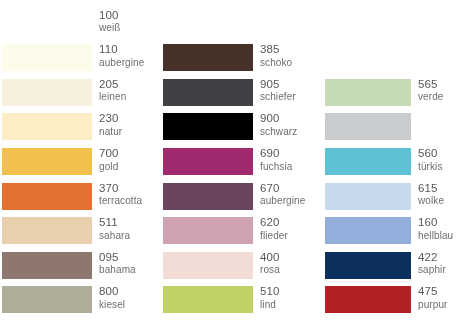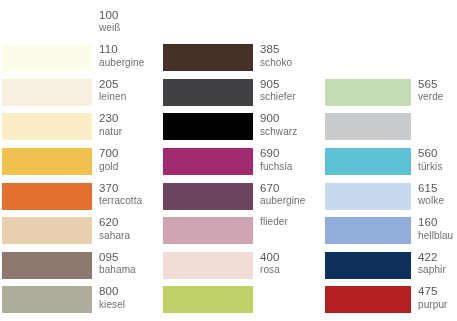--- a/index.html
+++ b/index.html
@@ -115,21 +115,21 @@
       <div class="swatch-row">
         <div class="swatch-chip" style="background: rgb(226, 112, 46);"></div>
         <div class="swatch-labels">
           <div class="swatch-code">370</div>
           <div class="swatch-name">terracotta</div>
         </div>
       </div>
       <div class="swatch-row">
         <div class="swatch-chip" style="background: rgb(232, 207, 174);"></div>
         <div class="swatch-labels">
-          <div class="swatch-code">620</div>
+          <div class="swatch-code">511</div>
           <div class="swatch-name">sahara</div>
         </div>
       </div>
       <div class="swatch-row">
         <div class="swatch-chip" style="background: rgb(141, 119, 110);"></div>
         <div class="swatch-labels">
           <div class="swatch-code">095</div>
           <div class="swatch-name">bahama</div>
         </div>
       </div>
@@ -173,32 +173,37 @@
       <div class="swatch-row">
         <div class="swatch-chip" style="background: rgb(107, 69, 96);"></div>
         <div class="swatch-labels">
           <div class="swatch-code">670</div>
           <div class="swatch-name">aubergine</div>
         </div>
       </div>
       <div class="swatch-row">
         <div class="swatch-chip" style="background: rgb(207, 163, 180);"></div>
         <div class="swatch-labels">
+          <div class="swatch-code">620</div>
           <div class="swatch-name">flieder</div>
         </div>
       </div>
       <div class="swatch-row">
         <div class="swatch-chip" style="background: rgb(242, 221, 214);"></div>
         <div class="swatch-labels">
           <div class="swatch-code">400</div>
           <div class="swatch-name">rosa</div>
         </div>
       </div>
       <div class="swatch-row">
         <div class="swatch-chip" style="background: rgb(189, 209, 102);"></div>
+        <div class="swatch-labels">
+          <div class="swatch-code">510</div>
+          <div class="swatch-name">lind</div>
+        </div>
       </div>
     </div>
   <div class="color-column col-3">
       <div class="swatch-row">
         <div class="swatch-chip" style="background: rgb(197, 219, 181);"></div>
         <div class="swatch-labels">
           <div class="swatch-code">565</div>
           <div class="swatch-name">verde</div>
         </div>
       </div>

